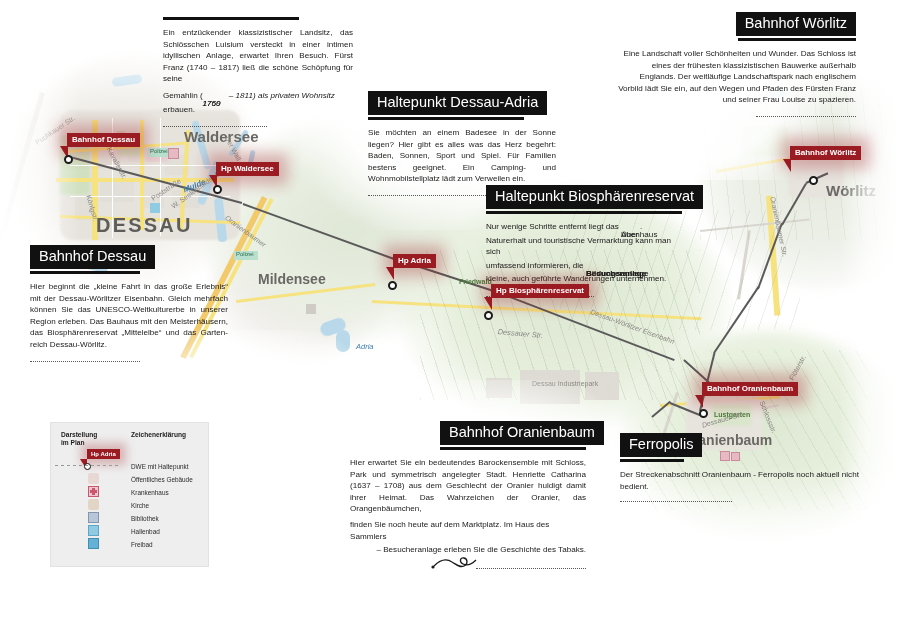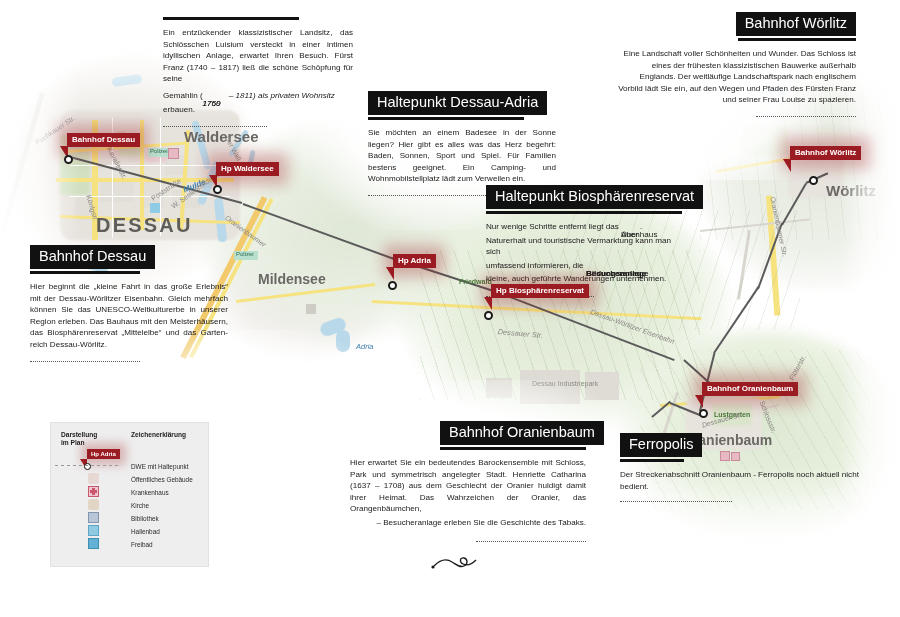--- a/index.html
+++ b/index.html
@@ -395,20 +395,21 @@
     <div class="panel-title">Bahnhof Dessau</div>
     <div class="panel-rule" style="width:110px;"></div>
     <div class="panel-body">Hier beginnt die „kleine Fahrt in das große Erlebnis“ mit der Dessau-Wörlitzer Eisenbahn. Gleich mehrfach können Sie das UNESCO-Weltkulturerbe in unserer Region erleben. Das Bauhaus mit den Meisterhäusern, das Biosphärenreservat „Mittelelbe“ und das Garten- reich Dessau-Wörlitz.</div>
     <div class="dots" style="width:110px;margin-top:9px;"></div>
   </div>
 
   <div class="panel" style="left:350px;top:421px;width:236px;">
     <div class="panel-title" style="margin-left:90px;">Bahnhof Oranienbaum</div>
     <div class="panel-rule" style="width:146px;margin-left:90px;"></div>
     <div class="panel-body">Hier erwartet Sie ein bedeutendes Barockensemble mit Schloss, Park und symmetrisch angelegter Stadt. Henriette Catharina (1637 – 1708) aus dem Geschlecht der Oranier huldigt damit ihrer Heimat. Das Wahrzeichen der Oranier, das Orangenbäumchen,</div>
+    <div class="panel-body" style="margin-top:4px;text-align:left;">finden Sie noch heute auf dem Marktplatz. Im Haus des Sammlers</div>
     <div class="panel-body r" style="margin-top:2px;">– Besucheranlage erleben Sie die Geschichte des Tabaks.</div>
     <div class="dots" style="width:110px;margin-left:auto;margin-top:11px;"></div>
   </div>
 
   <div class="panel" style="left:620px;top:433px;width:240px;">
     <div class="panel-title">Ferropolis</div>
     <div class="panel-rule" style="width:64px;"></div>
     <div class="panel-body" style="text-align:left;">Der Streckenabschnitt Oranienbaum - Ferropolis noch aktuell nicht bedient.</div>
     <div class="dots" style="width:112px;margin-top:8px;"></div>
   </div>

